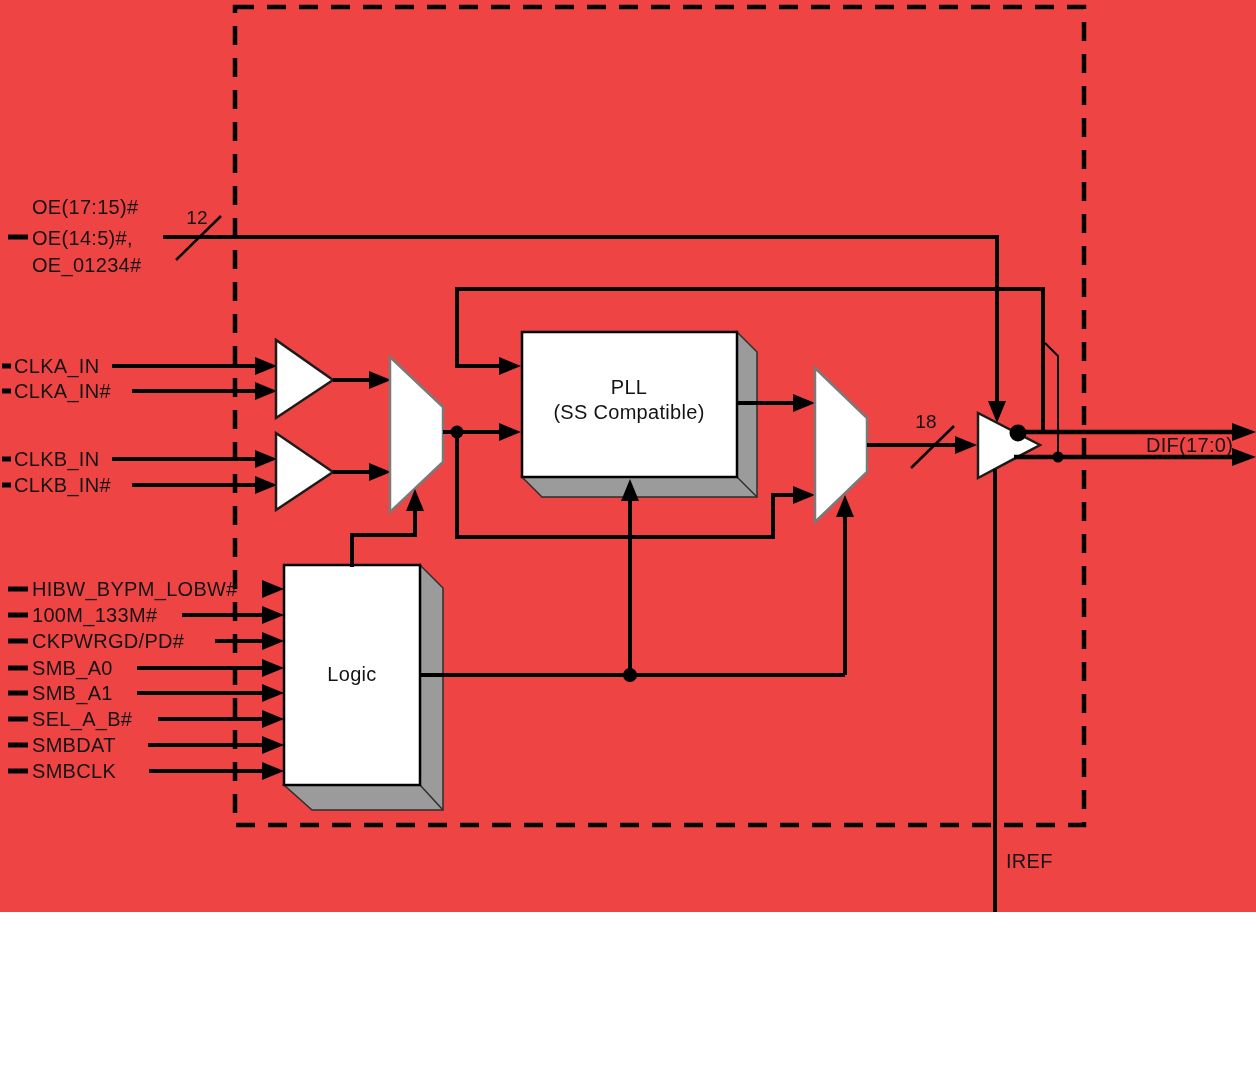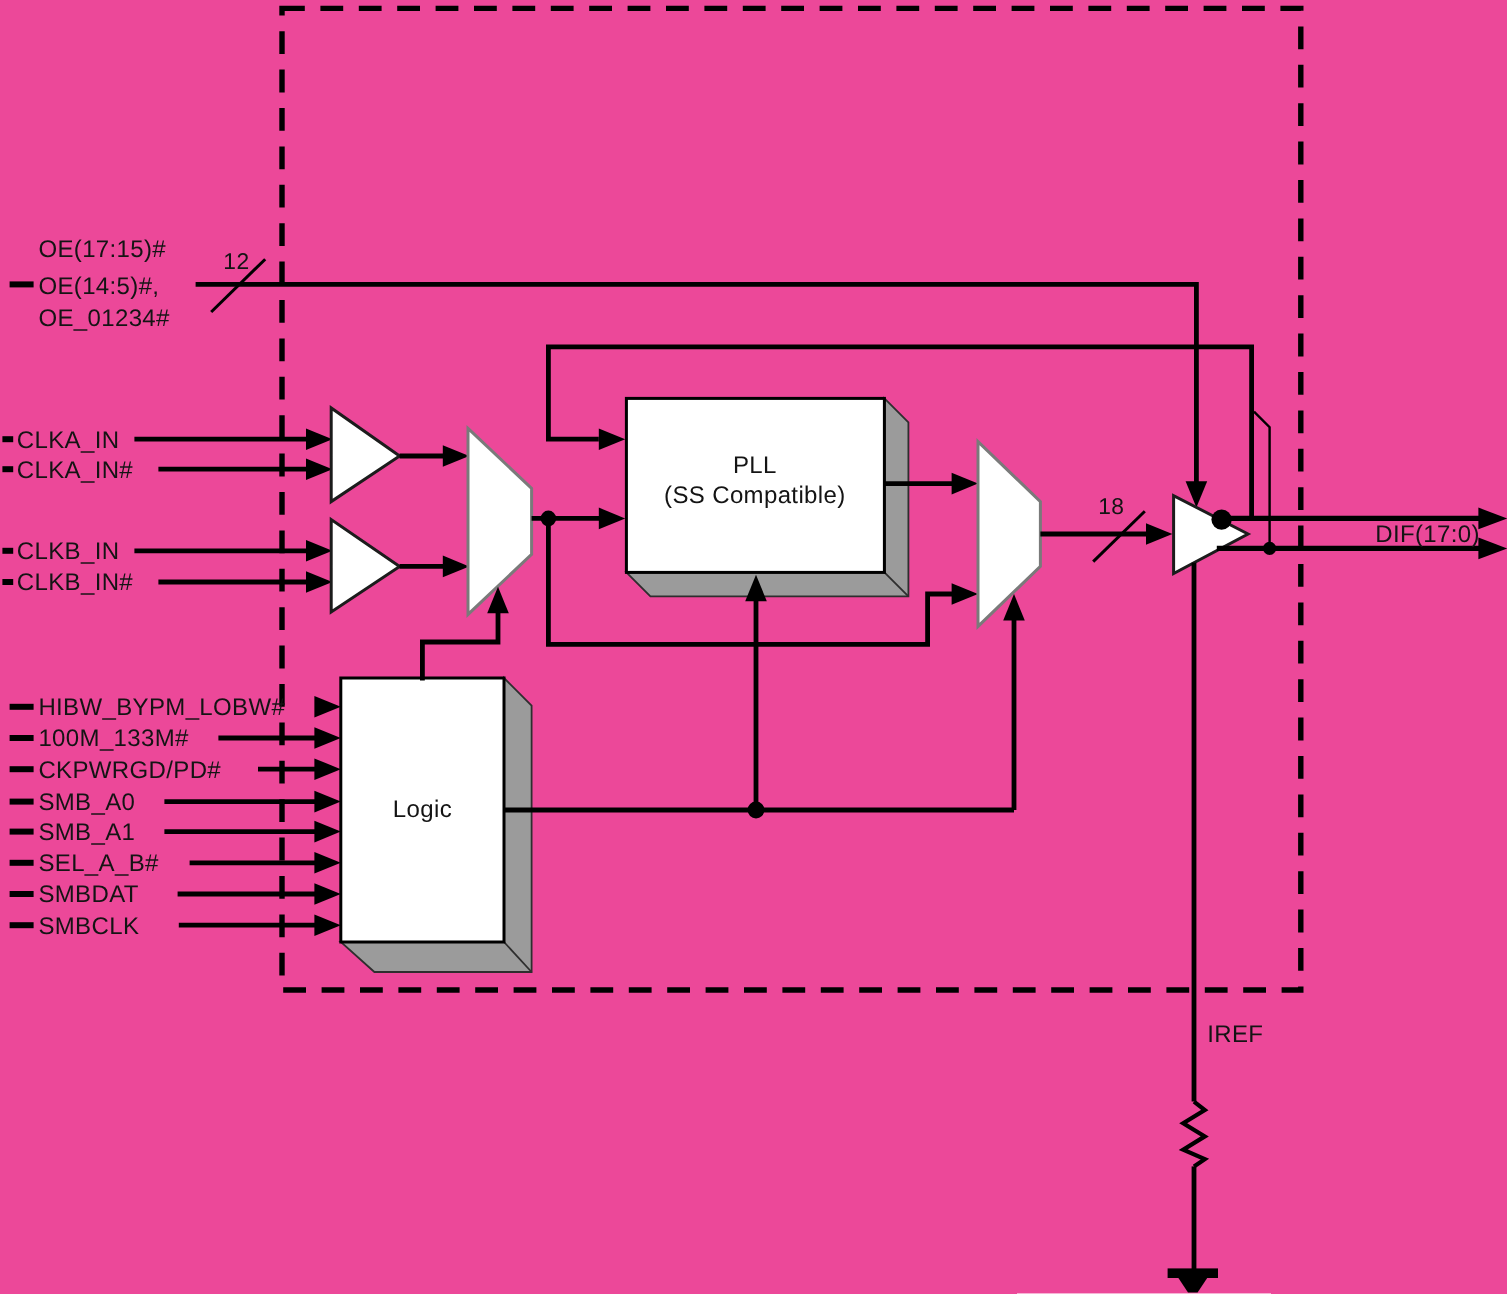--- a/index.html
+++ b/index.html
@@ -1,16 +1,16 @@
 <!DOCTYPE html>
 <html><head>
 <meta charset="utf-8">
 <style>
   html,body{margin:0;padding:0;background:#ffffff;}
-  .stage{width:1256px;height:1078px;position:relative;background:#ec4899;}
+  .stage{width:1256px;height:912px;position:relative;background:#ef4444;}
   svg{display:block;}
   text{font-family:"Liberation Sans", sans-serif;font-size:20px;fill:#141414;letter-spacing:0.3px;}
   .blocklabel{font-size:20px;}
   .buslabel{font-size:19px;}
   .wire{stroke:#000;stroke-width:4;fill:none;}
   .wire-thick{stroke:#000;stroke-width:4.5;fill:none;}
   .tick{stroke:#000;stroke-width:5;fill:none;}
   .thin{stroke:#000;stroke-width:2;fill:none;}
   .slash{stroke:#000;stroke-width:2.5;fill:none;}
   .arrow{fill:#000;stroke:none;}

